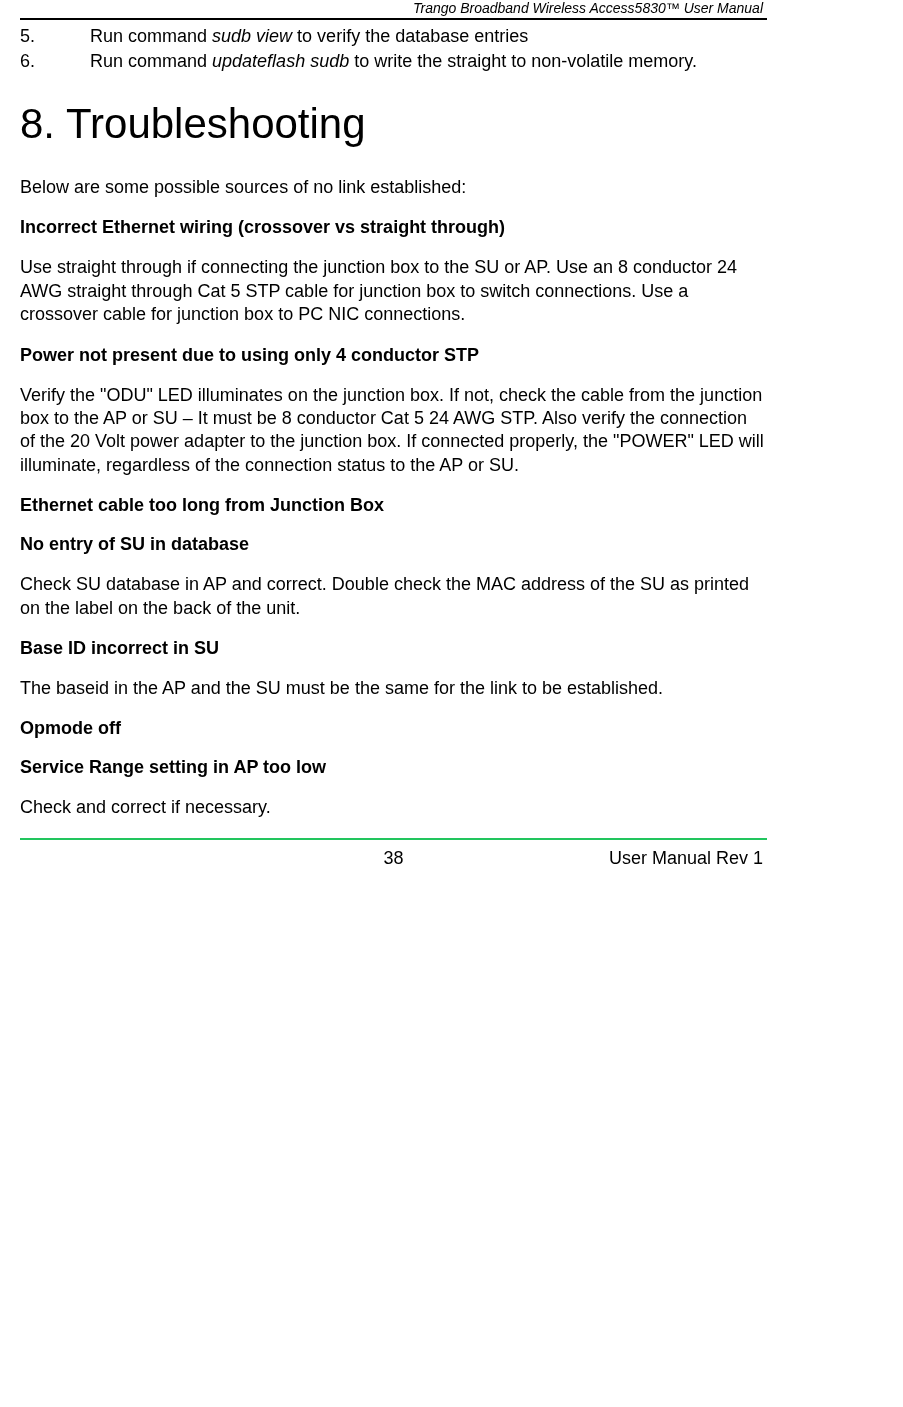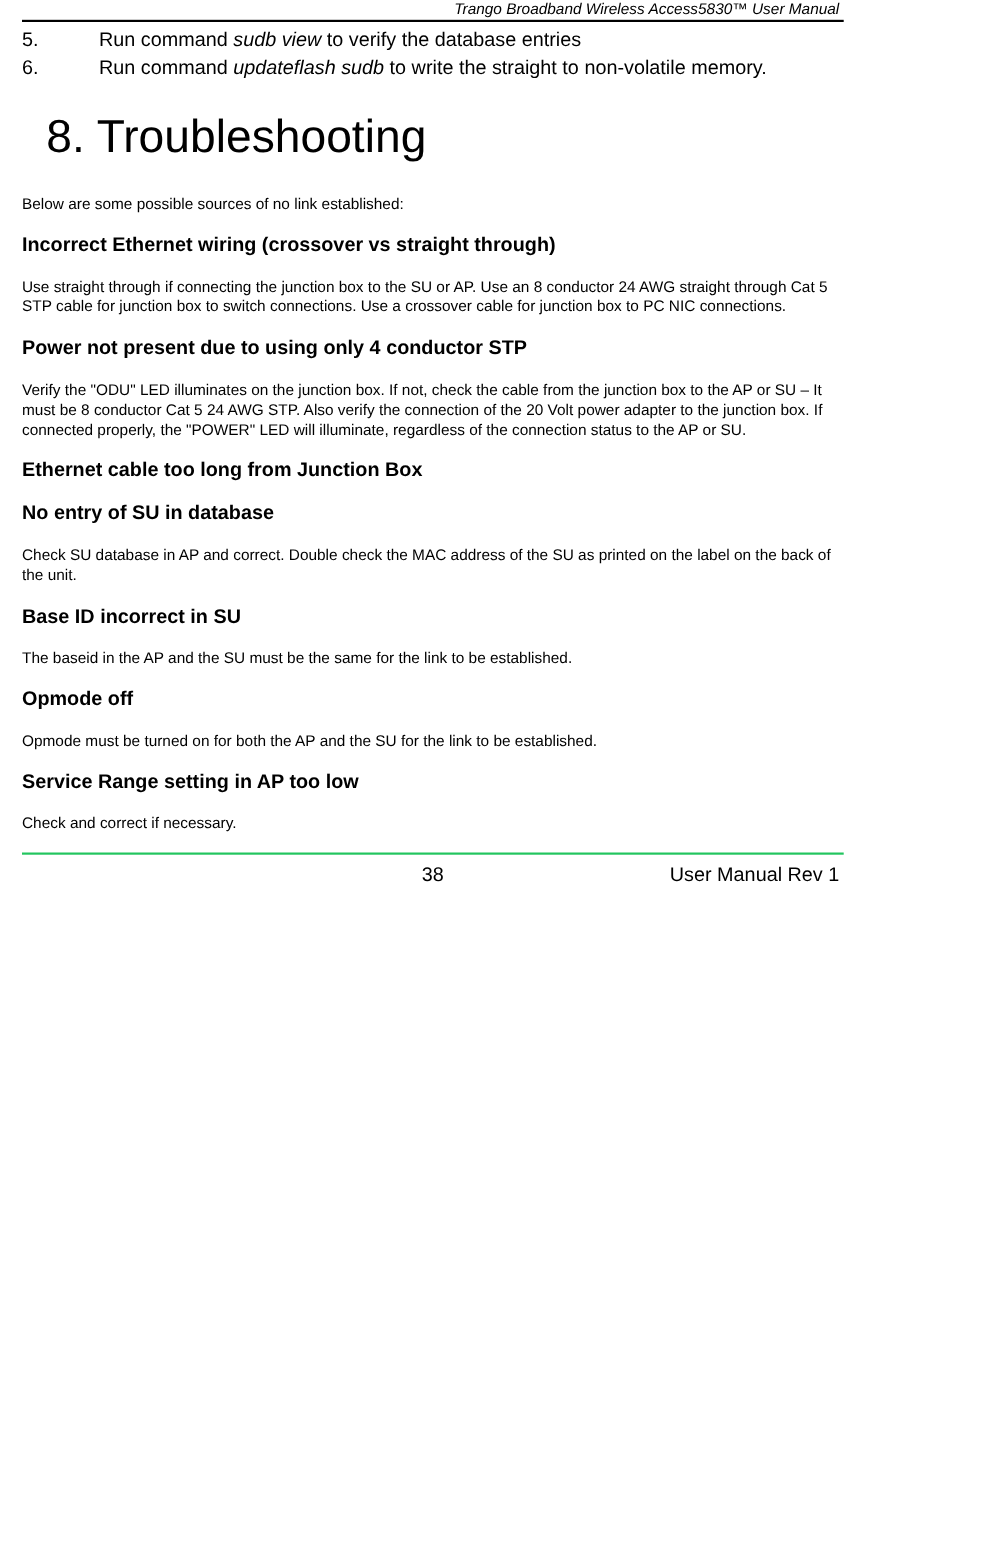--- a/index.html
+++ b/index.html
@@ -37,24 +37,23 @@
     }
     .bold-italic {
       font-weight: normal;
       font-style: italic;
     }
     .chapter-heading {
       font-size: 42px;
       margin-top: 28px;
       margin-bottom: 28px;
       font-weight: normal;
-      margin-left: 22px;
     }
     .para {
-      font-size: 14px;
+      font-size: 18px;
       margin: 18px 0;
       line-height: 1.3;
     }
     .bold-para {
       font-weight: bold;
       font-size: 18px;
       margin: 18px 0;
     }
     .footer-center {
       position: absolute;
@@ -107,21 +106,20 @@
 
   <div class="bold-para">Ethernet cable too long from Junction Box</div>
 
   <div class="bold-para">No entry of SU in database</div>
   <div class="para">Check SU database in AP and correct.  Double check the MAC address of the SU as printed on the label on the back of the unit.</div>
 
   <div class="bold-para">Base ID incorrect in SU</div>
   <div class="para">The baseid in the AP and the SU must be the same for the link to be established.</div>
 
   <div class="bold-para">Opmode off</div>
-  <div class="para">Opmode must be turned on for both the AP and the SU for the link to be established.</div>
 
   <div class="bold-para">Service Range setting in AP too low</div>
   <div class="para">Check and correct if necessary.</div>
 
   <div class="footer-wrap">
     <span class="footer-center">38</span>
     <span class="footer-right">User Manual Rev 1</span>
   </div>
 
 </div>

